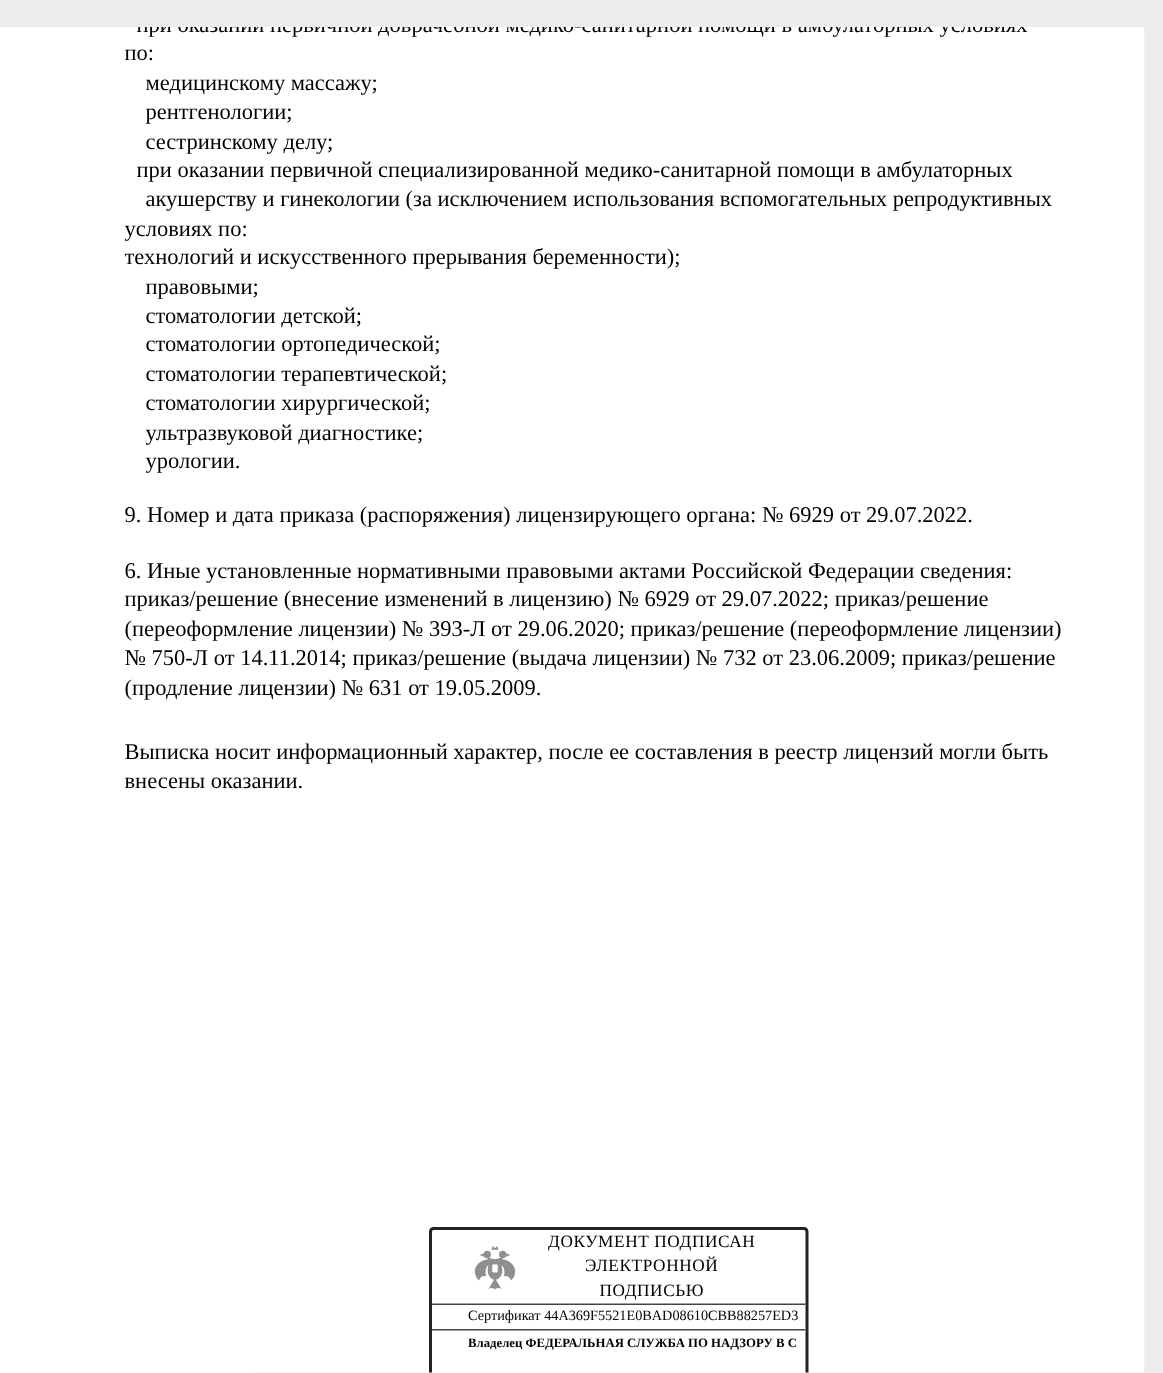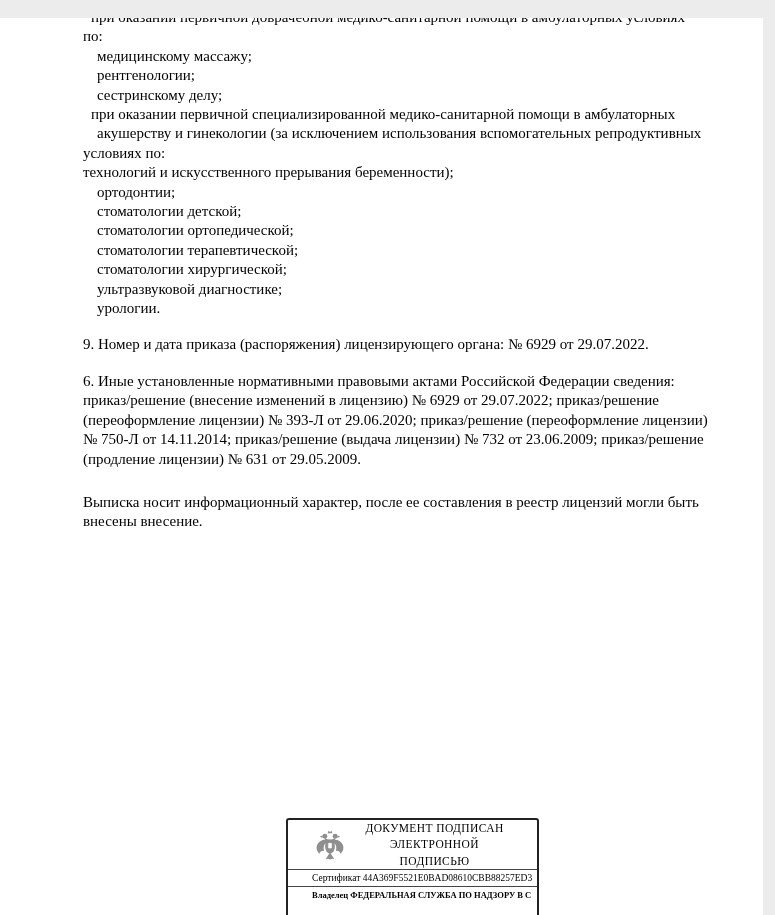--- a/index.html
+++ b/index.html
@@ -75,41 +75,41 @@
       <div class="block" style="margin-top: 0px;">
         <div class="line ind1">при оказании первичной доврачебной медико-санитарной помощи в амбулаторных условиях</div>
         <div class="line ind0">по:</div>
         <div class="line ind2">медицинскому массажу;</div>
         <div class="line ind2">рентгенологии;</div>
         <div class="line ind2">сестринскому делу;</div>
         <div class="line ind1">при оказании первичной специализированной медико-санитарной помощи в амбулаторных</div>
         <div class="line ind2">акушерству и гинекологии (за исключением использования вспомогательных репродуктивных</div>
         <div class="line ind0">условиях по:</div>
         <div class="line ind0">технологий и искусственного прерывания беременности);</div>
-        <div class="line ind2">ортодонтии;</div>
+        <div class="line ind2">правовыми;</div>
         <div class="line ind2">стоматологии детской;</div>
         <div class="line ind2">стоматологии ортопедической;</div>
         <div class="line ind2">стоматологии терапевтической;</div>
         <div class="line ind2">стоматологии хирургической;</div>
         <div class="line ind2">ультразвуковой диагностике;</div>
         <div class="line ind2">урологии.</div>
       </div>
       <div class="block" style="margin-top: 16px;">
         <div class="line ind0">9. Номер и дата приказа (распоряжения) лицензирующего органа: № 6929 от 29.07.2022.</div>
       </div>
       <div class="block" style="margin-top: 18px;">
         <div class="line ind0">6. Иные установленные нормативными правовыми актами Российской Федерации сведения:</div>
         <div class="line ind0">приказ/решение (внесение изменений в лицензию) № 6929 от 29.07.2022; приказ/решение</div>
         <div class="line ind0">(переоформление лицензии) № 393-Л от 29.06.2020; приказ/решение (переоформление лицензии)</div>
         <div class="line ind0">№ 750-Л от 14.11.2014; приказ/решение (выдача лицензии) № 732 от 23.06.2009; приказ/решение</div>
-        <div class="line ind0">(продление лицензии) № 631 от 29.05.2009.</div>
+        <div class="line ind0">(продление лицензии) № 631 от 19.05.2009.</div>
       </div>
       <div class="block" style="margin-top: 24px;">
         <div class="line ind0">Выписка носит информационный характер, после ее составления в реестр лицензий могли быть</div>
-        <div class="line ind0">внесены внесение.</div>
+        <div class="line ind0">внесены оказании.</div>
       </div>
     </div>
 
   <div class="stamp">
     <div class="stamp-head">
       <span class="emblem">
         <svg viewBox="0 0 48 48" width="38" height="38" xmlns="http://www.w3.org/2000/svg">
           <g fill="#8f8f8f">
 
             <path d="M21 9 l1.2 -3.2 1.8 2 1.8 -2 1.2 3.2 z"></path>

